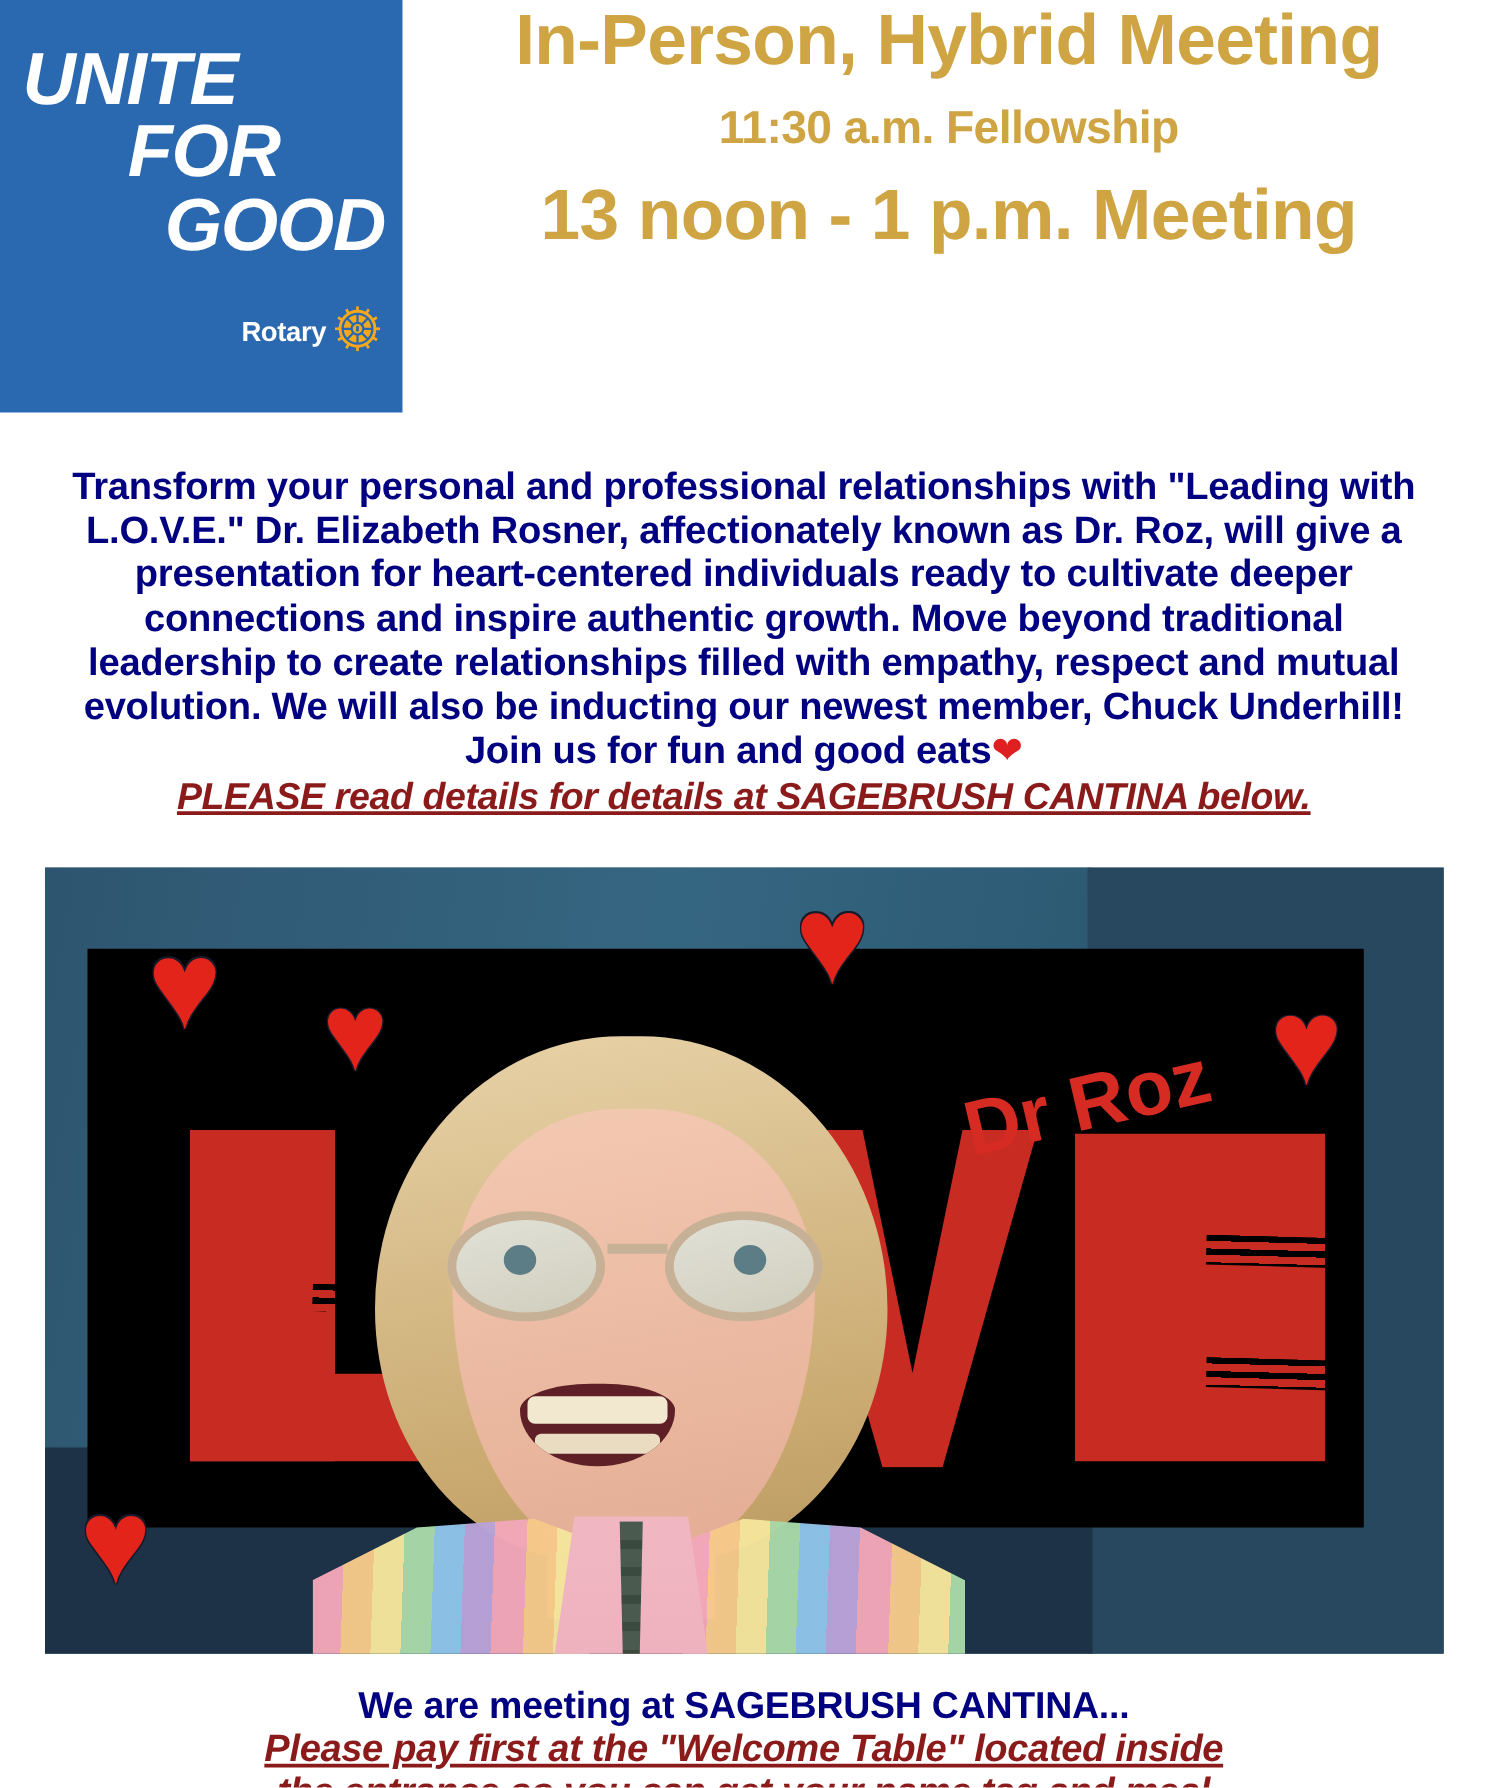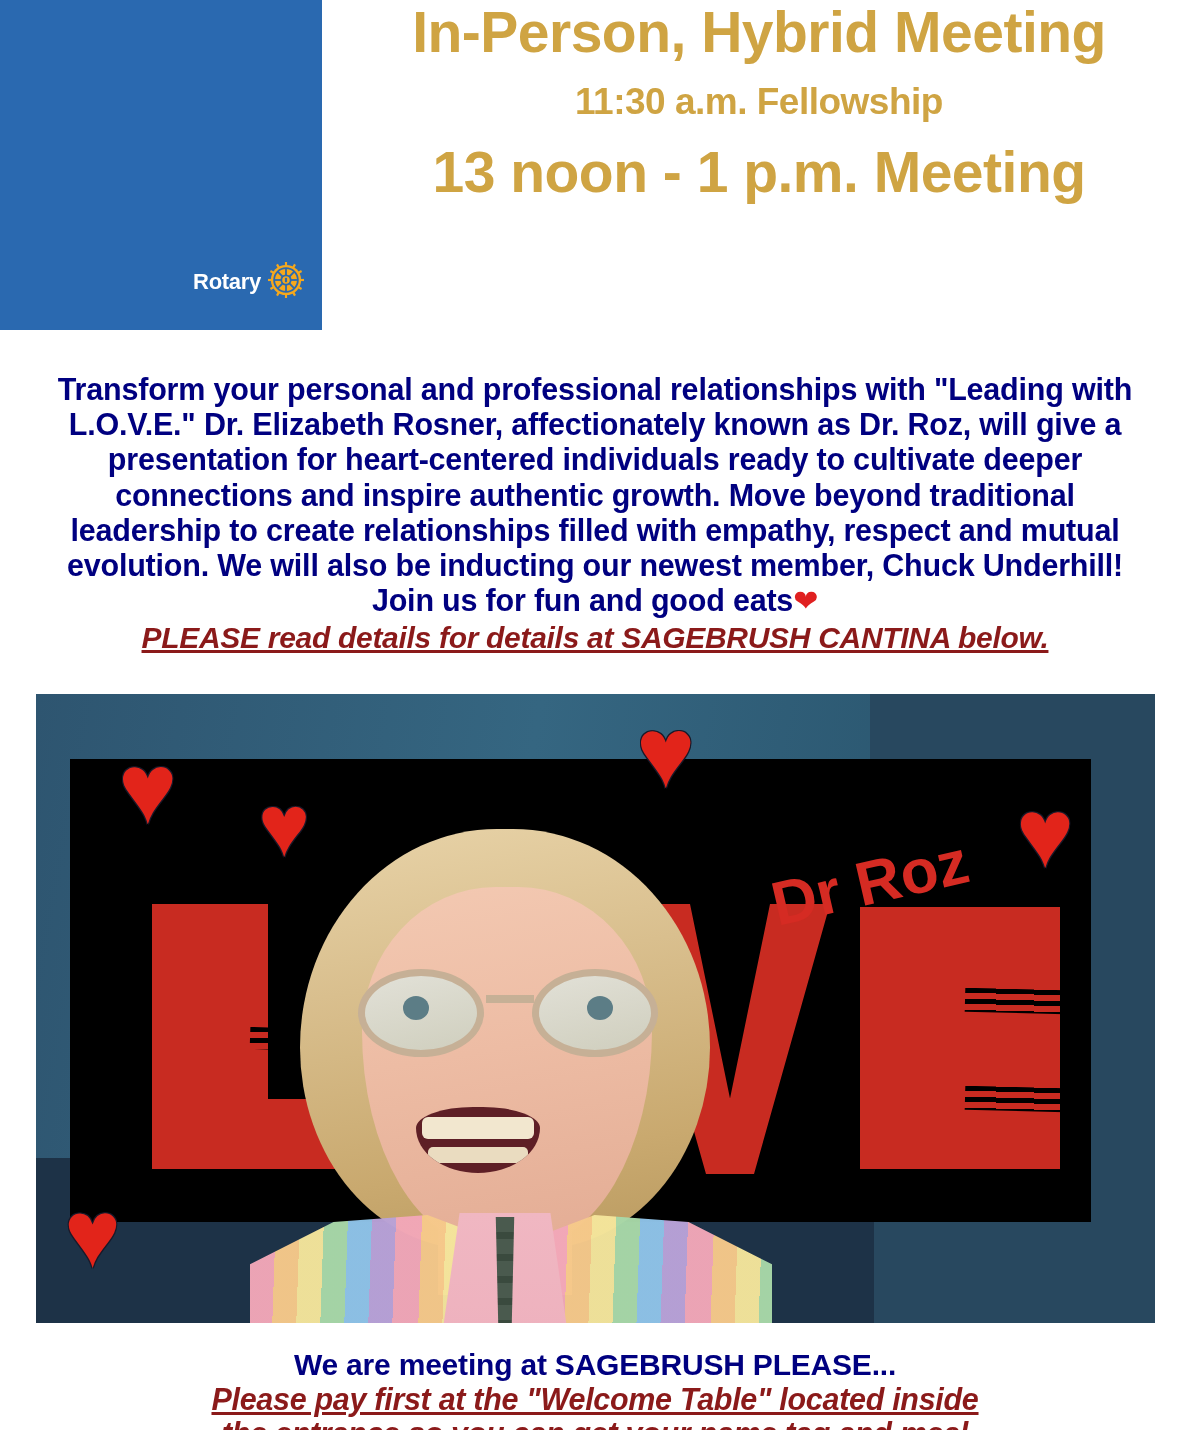--- a/index.html
+++ b/index.html
@@ -41,21 +41,21 @@
     line-height: 0.99;
     letter-spacing: -1px;
     text-align: left;
   }
   .rotary-tagline .ln2 { text-align: center; }
   .rotary-tagline .ln3 { text-align: right; }
 
   .rotary-mark {
     position: absolute;
     right: 18px;
-    bottom: 28px;
+    bottom: 44px;
     display: flex;
     align-items: center;
     gap: 7px;
   }
   .rotary-word {
     color: #ffffff;
     font-weight: bold;
     font-size: 22px;
     letter-spacing: -0.3px;
   }
@@ -300,20 +300,25 @@
     letter-spacing: -0.3px;
     text-align: center;
   }
 </style>
 </head>
 <body>
 
 <div class="header">
 
   <div class="rotary-block">
+    <div class="rotary-tagline">
+      <div class="ln1">UNITE</div>
+      <div class="ln2">FOR</div>
+      <div class="ln3">GOOD</div>
+    </div>
     <div class="rotary-mark">
       <span class="rotary-word">Rotary</span>
       <span>
         <svg width="36" height="36" viewBox="0 0 100 100" aria-hidden="true">
           <g fill="#F5A81C">
             <circle cx="50" cy="50" r="42"></circle>
             <g>
               <rect x="47" y="0" width="6" height="12"></rect>
               <rect x="47" y="88" width="6" height="12"></rect>
               <rect x="0" y="47" width="12" height="6"></rect>
@@ -402,16 +407,16 @@
   </div>
 
   <div class="heart h1">♥</div>
   <div class="heart h2">♥</div>
   <div class="heart h3">♥</div>
   <div class="heart h4">♥</div>
   <div class="heart h5">♥</div>
 </div>
 
 <div class="footer">
-  <div class="foot1">We are meeting at SAGEBRUSH PLEASE...</div>
+  <div class="foot1">We are meeting at SAGEBRUSH CANTINA...</div>
   <div class="foot2">Please pay first at the "Welcome Table" located inside</div>
   <div class="foot3">the entrance so you can get your name tag and meal</div>
 </div>
 
 </body></html>

